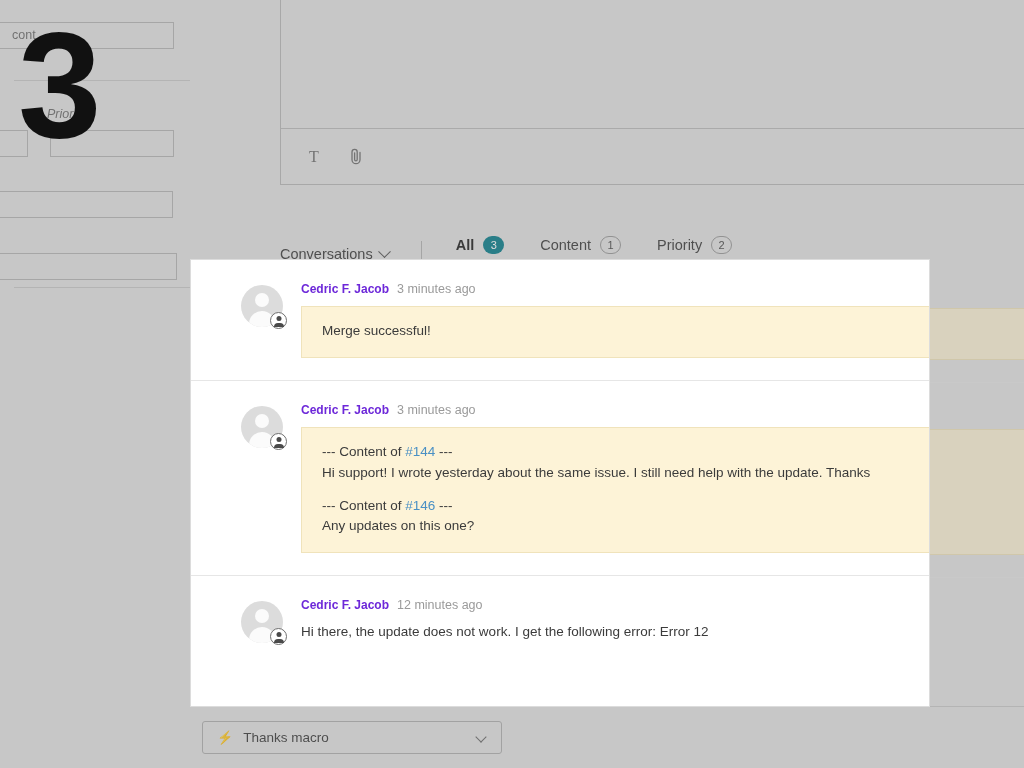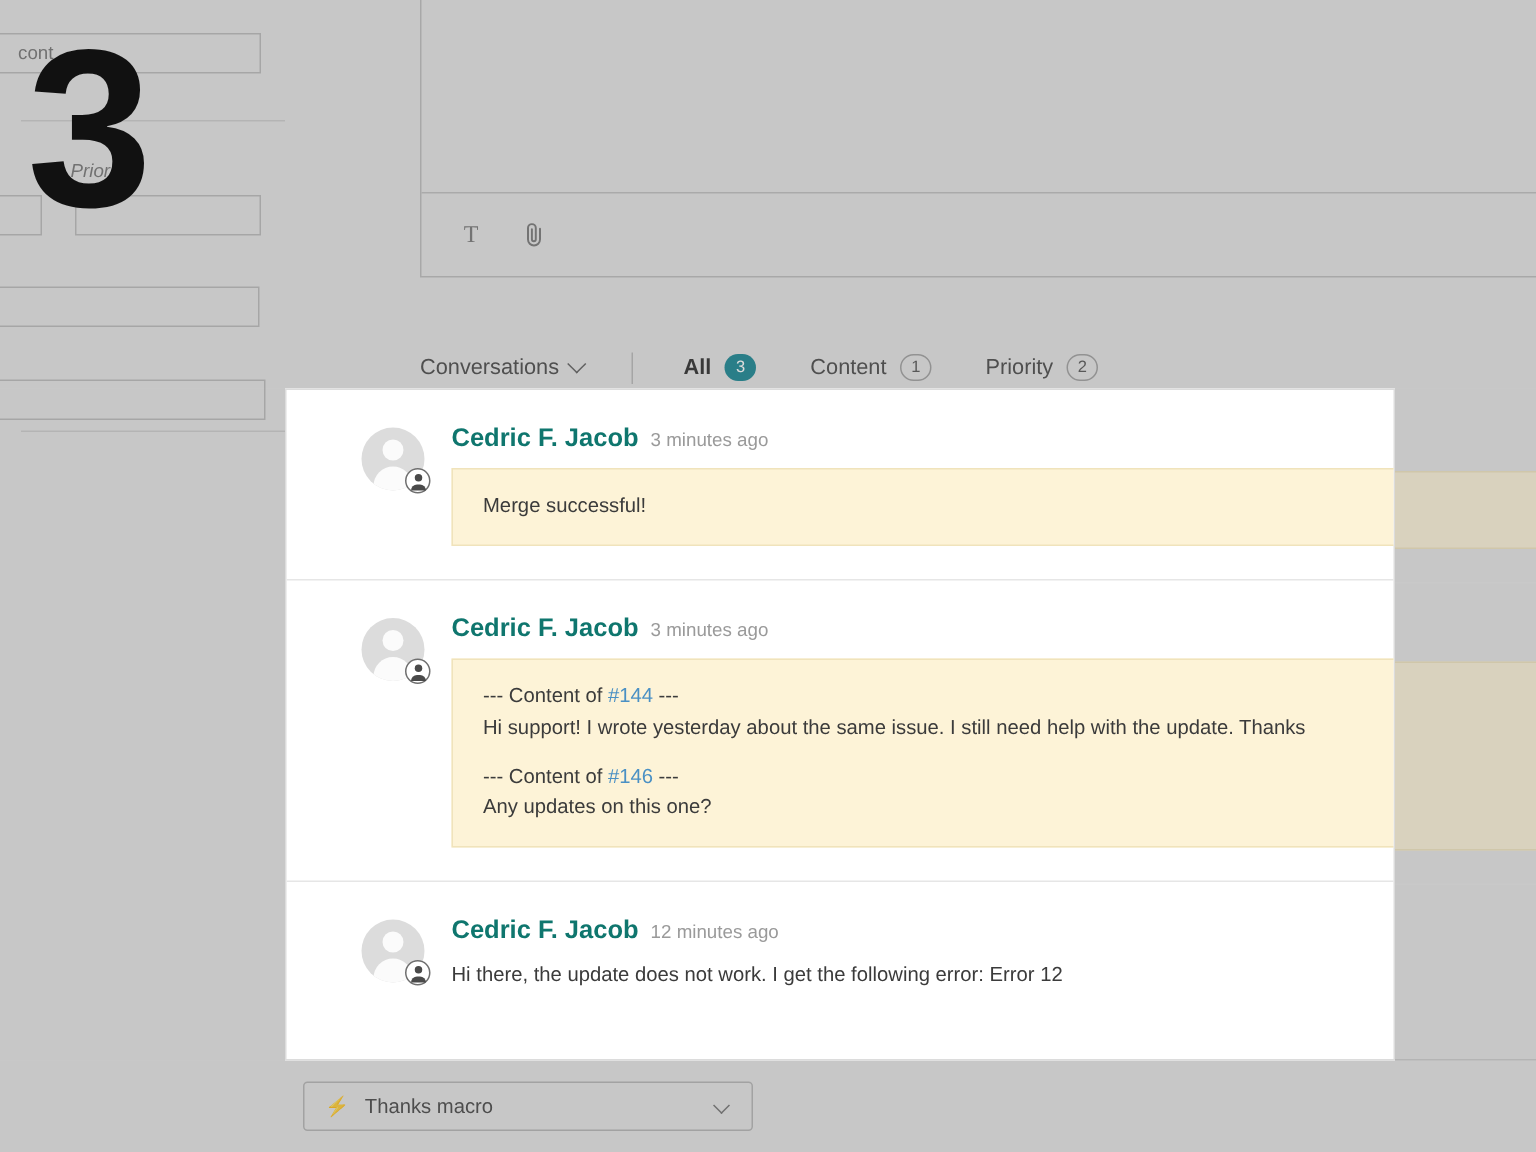--- a/index.html
+++ b/index.html
@@ -62,21 +62,21 @@
   .tb-btn {
     width: 22px; height: 22px;
     display: flex; align-items: center; justify-content: center;
     color: #6f6f6f;
   }
   .tb-btn.text-t { font-size: 16px; font-family: "Liberation Serif", serif; }
 
   
   .tabbar {
     position: absolute; left: 0; top: 228px; right: 0; height: 34px;
-    display: flex; align-items: center;
+    display: flex; align-items: flex-end;
     padding-left: 90px;
     font-size: 14.5px;
   }
   .conv-menu {
     display: flex; align-items: center; gap: 7px;
     color: #3d3d3d; cursor: pointer;
   }
   .chev {
     display: inline-block; width: 9px; height: 9px;
     border-right: 1.6px solid #555; border-bottom: 1.6px solid #555;
@@ -140,21 +140,21 @@
     width:5px; height:5px; border-radius:50%;
     background:#4a4a4a; transform:translateX(-50%);
   }
   .badge-user::after {
     content:""; position:absolute; left:50%; top:9.5px;
     width:10px; height:4px; border-radius:5px 5px 0 0;
     background:#4a4a4a; transform:translateX(-50%);
   }
   .msg-body { flex: 1 1 auto; min-width: 0; }
   .msg-head { display: flex; align-items: baseline; gap: 8px; margin-bottom: 10px; }
-  .msg-author { font-size: 17px; font-weight: bold; color: #0f766e; }
+  .msg-author { font-size: 12px; font-weight: bold; color: #6d28d9; }
   .msg-time { font-size: 12.5px; color: #9a9a9a; }
   .bubble {
     background: #fdf3d7;
     border: 1px solid #f0e3bb;
     padding: 14px 20px 16px 20px;
     font-size: 13.5px; color: #3b3b3b; line-height: 1.5;
   }
   .bubble .spacer { height: 13px; }
   .link { color: #4a90c4; }
   .plain-text { font-size: 13.5px; color: #3b3b3b; line-height: 1.5; }

